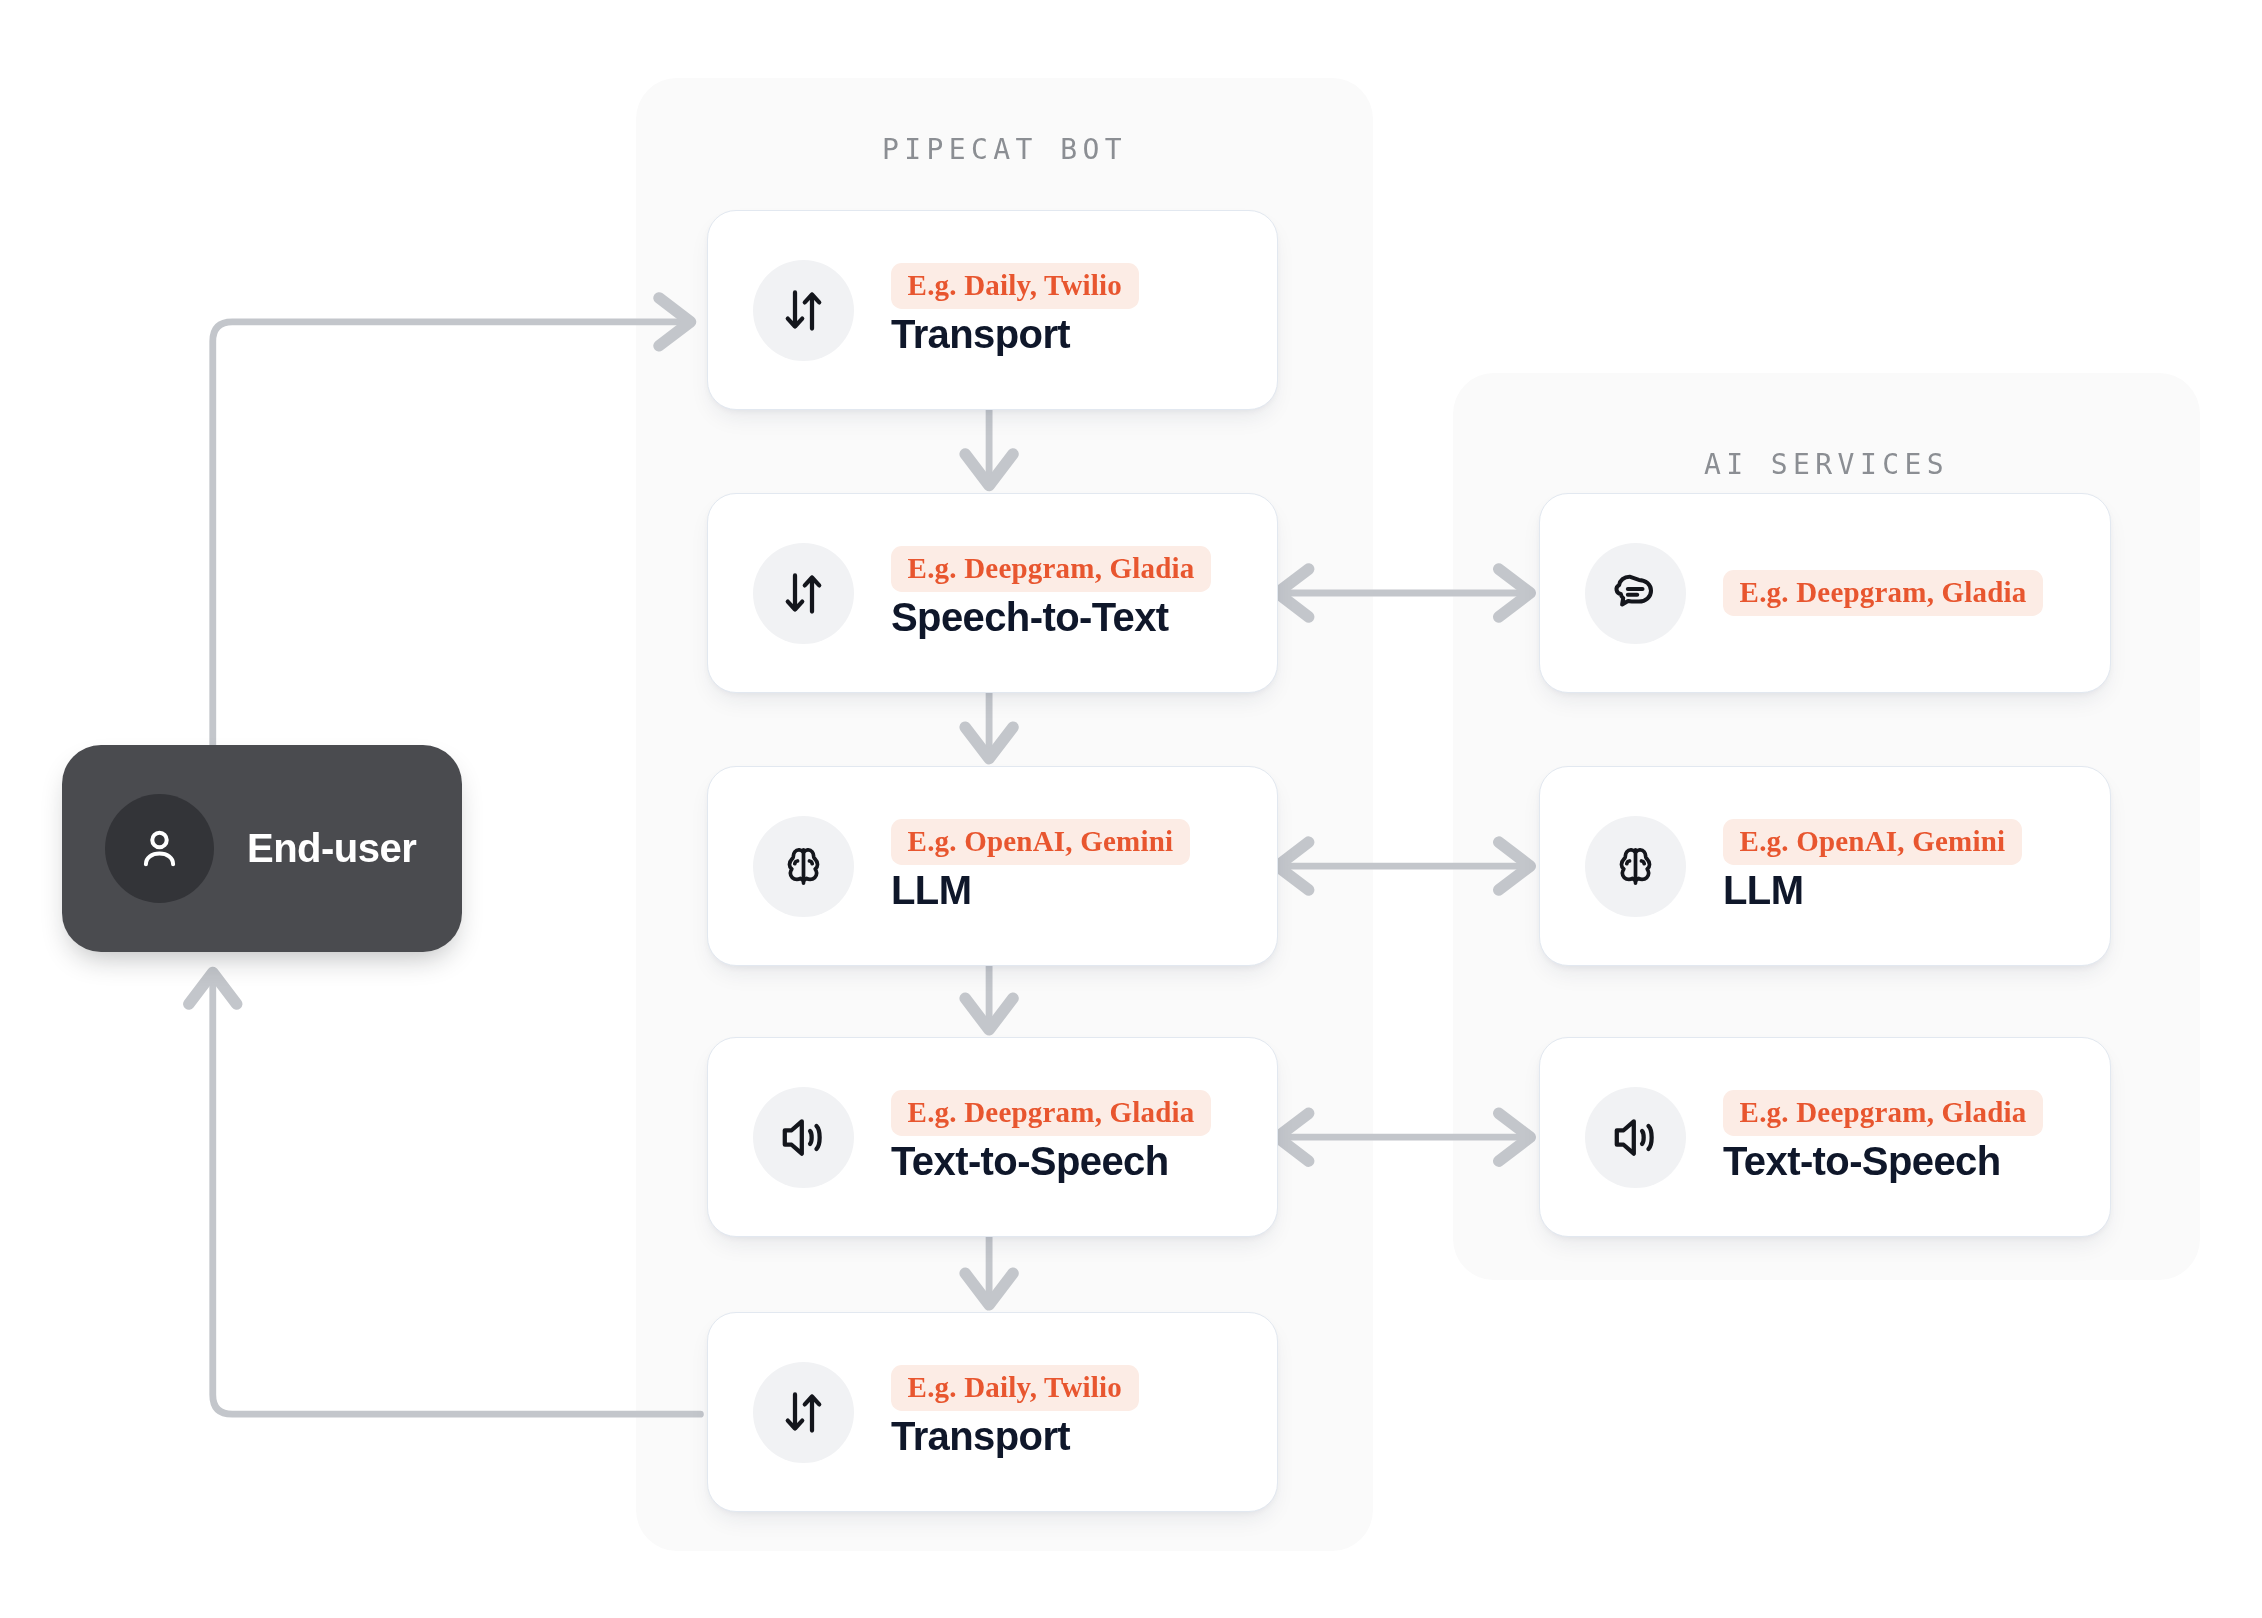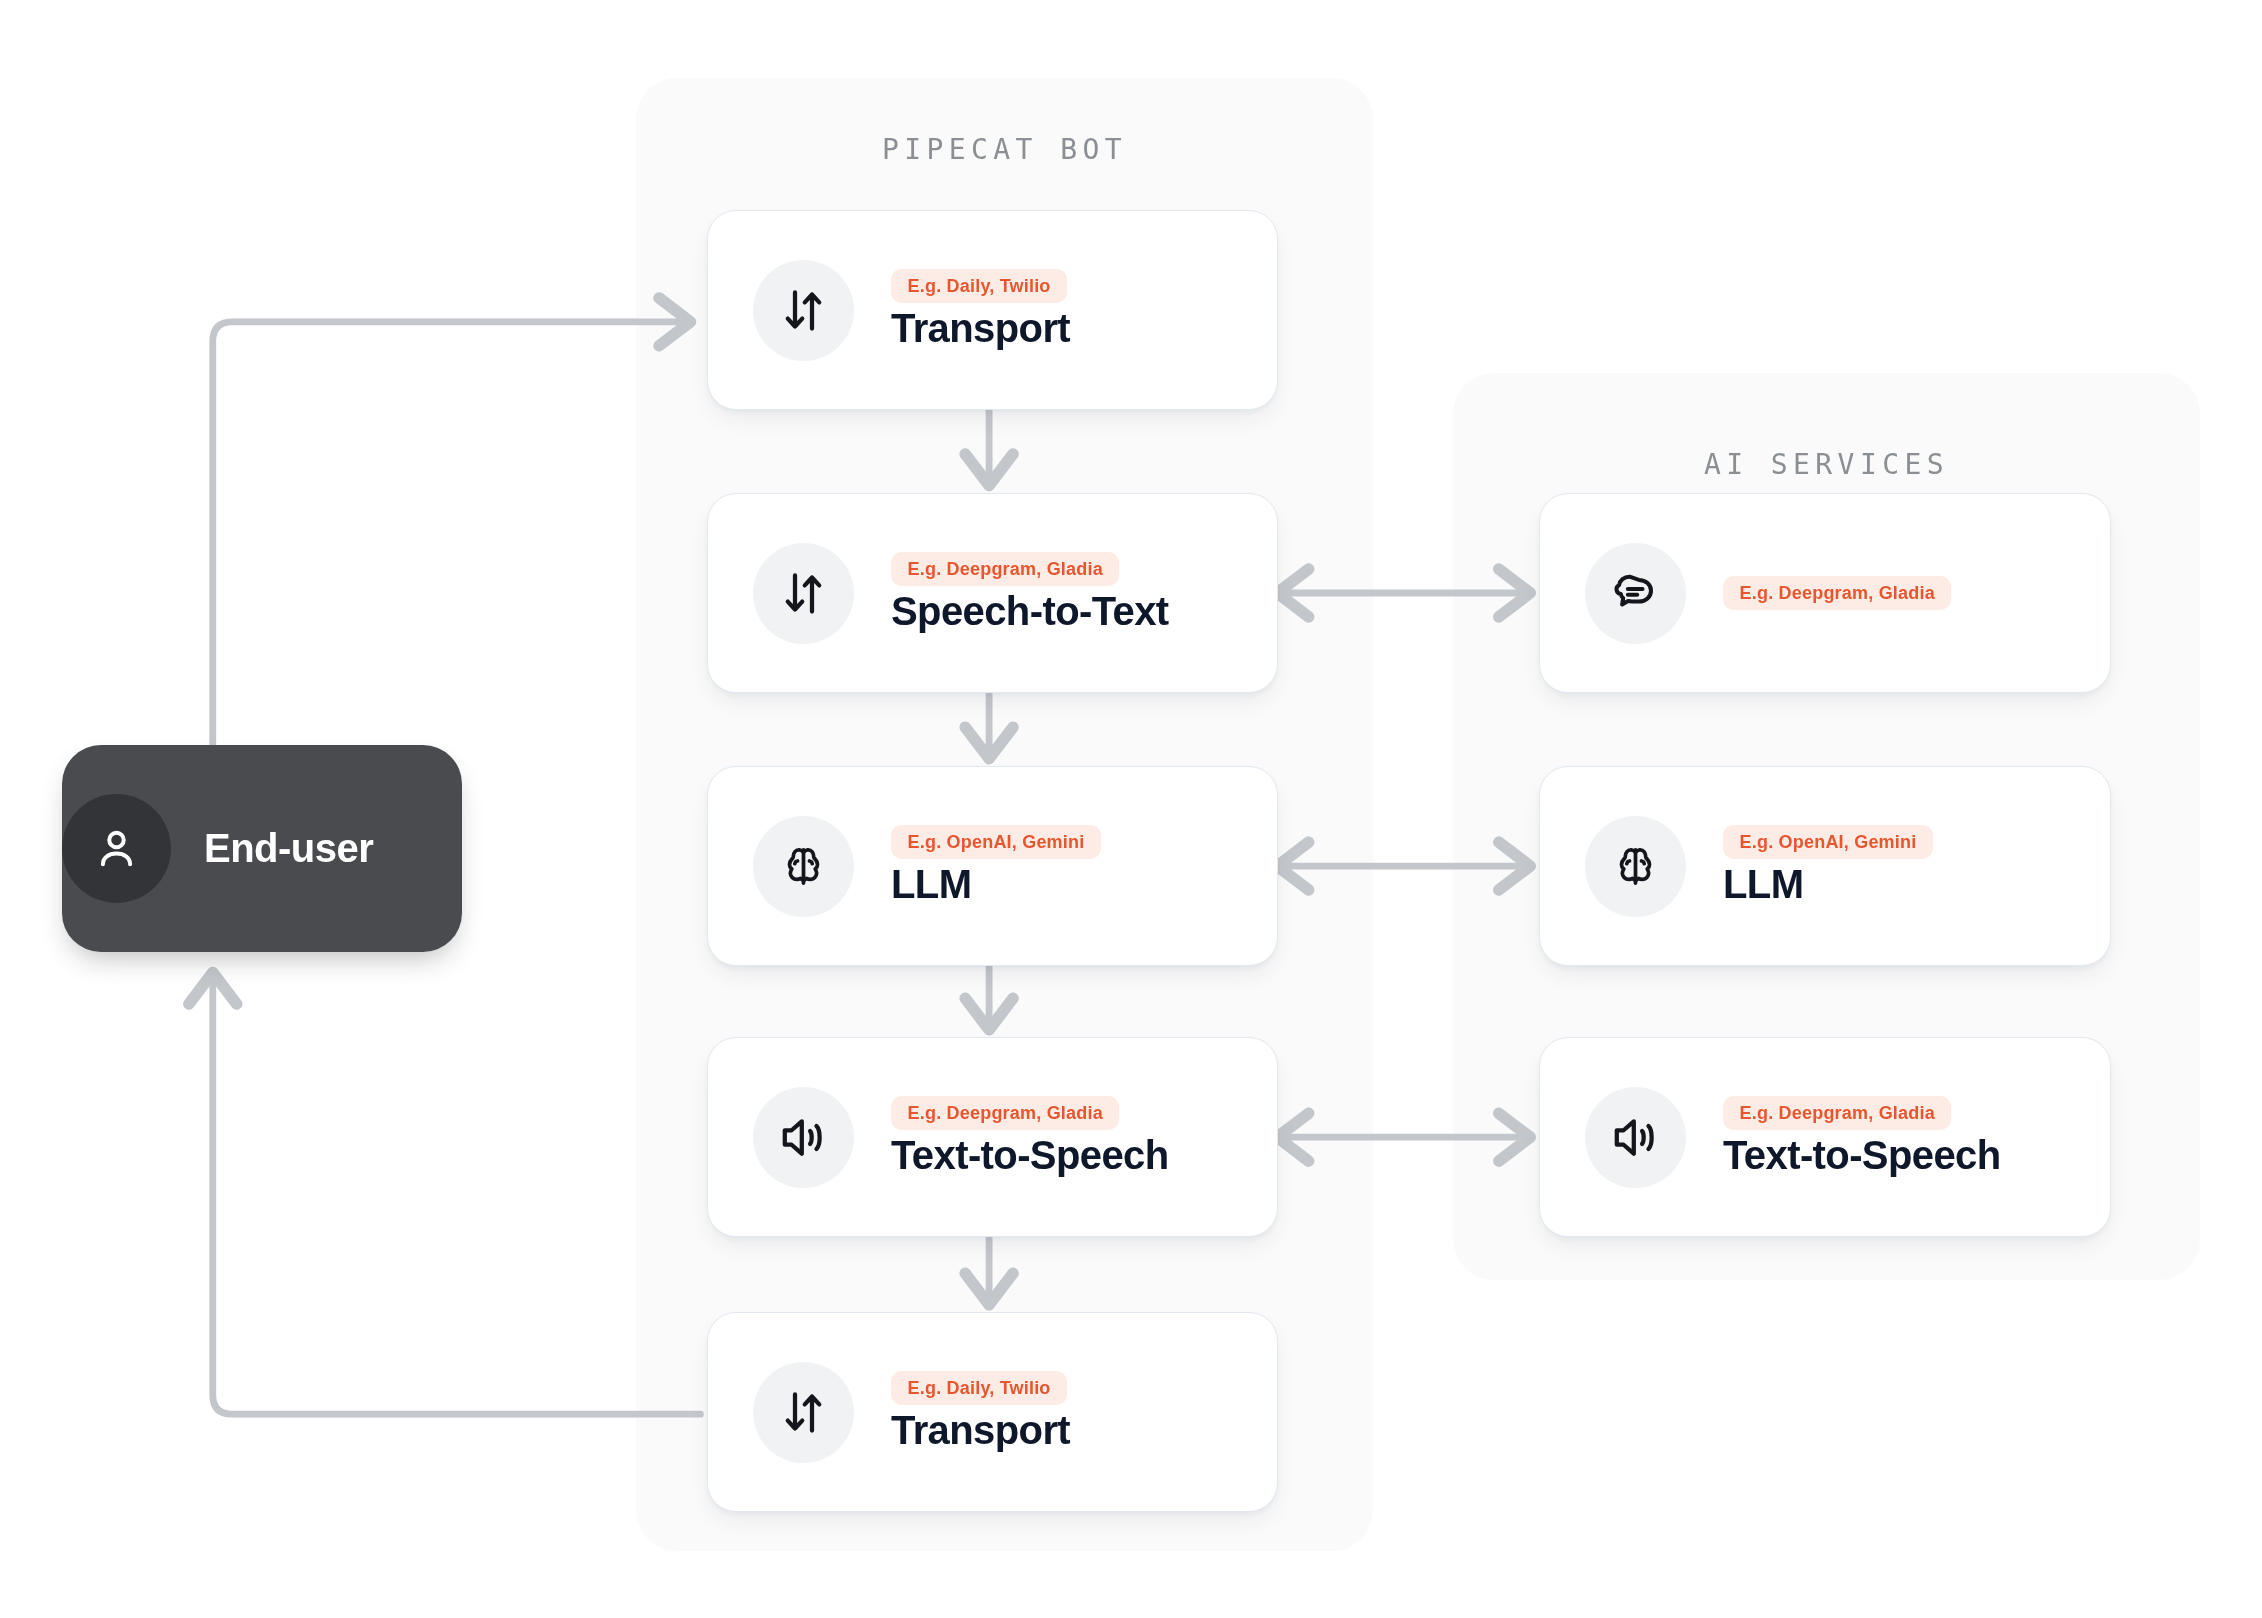--- a/index.html
+++ b/index.html
@@ -55,22 +55,22 @@
   .node-text {
     margin-left: 37px;
     display: flex; flex-direction: column;
     align-items: flex-start;
     justify-content: center;
   }
   .badge {
     display: inline-block;
     background: #fcece5;
     color: #e8562f;
-    font-family: Liberation Sans, sans-serif;
-    font-size: 18px;
+    font-family: Liberation Serif, serif;
+    font-size: 29px;
     font-weight: 700;
     letter-spacing: 0.2px;
     padding: 7.8px 16.6px 8.8px 16.6px;
     border-radius: 10.7px;
     white-space: nowrap;
     line-height: 1;
   }
   .node-title {
     margin-top: 3px;
     font-size: 40px;
@@ -98,20 +98,21 @@
   #node-svc-tts { top: 1037px; }
 
   
   #end-user {
     position: absolute;
     left: 62px; top: 745px;
     width: 400px; height: 207px;
     background: #4a4b4f;
     border-radius: 39px;
     display: flex; align-items: center;
+    padding-left: 43px;
     box-shadow: 0 13.7px 29px -9.8px rgba(20,22,28,0.30);
   }
   #end-user .avatar {
     width: 109px; height: 109px;
     border-radius: 50%;
     background: #333438;
     display: flex; align-items: center; justify-content: center;
     flex: 0 0 auto;
   }
   #end-user .eu-label {

